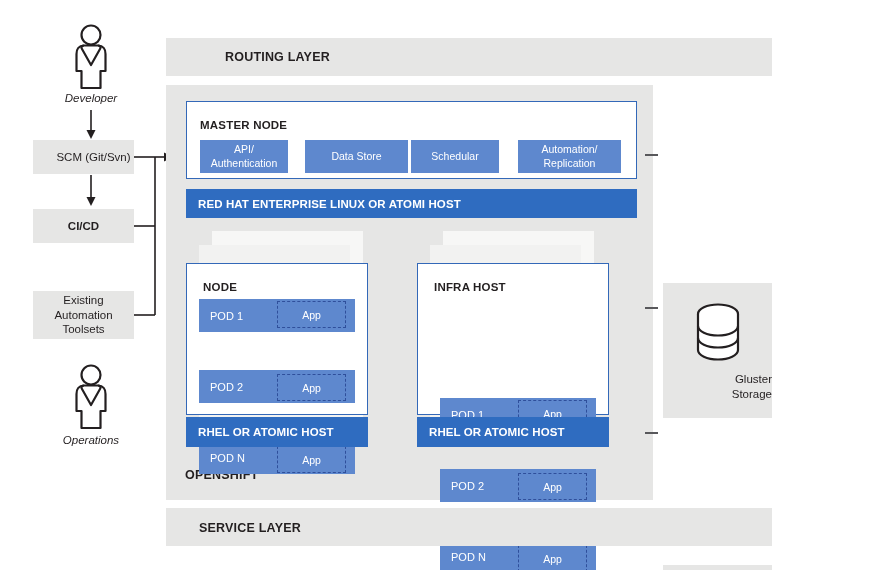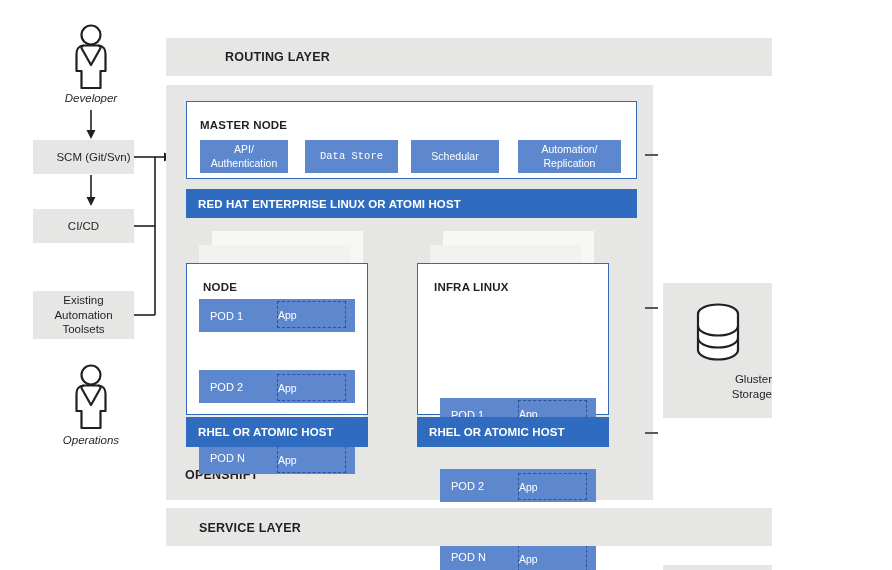--- a/index.html
+++ b/index.html
@@ -106,21 +106,21 @@
     color: #ffffff;
     font-size: 11px;
     white-space: nowrap;
   }
   .app-box {
     position: absolute;
     border: 1.5px dashed #2f4f9b;
     background: transparent;
     display: flex;
     align-items: center;
-    justify-content: flex-start;
+    justify-content: center;
     color: #ffffff;
     font-size: 10.5px;
   }
 
   
   .stack-card { background: #f2f2f1; }
   .stack-card2 { background: #f7f7f6; }
 
   
   .storage-panel {
@@ -164,21 +164,21 @@
 
   <div class="abs flow-box" style="left:33px; top:140px; width:101px; height:34px;padding-left:20px;">
     <span>SCM (Git/Svn)</span>
   </div>
 
   <svg class="abs" style="left:81px; top:175px; width:24px; height:33px;">
     <line x1="10" y1="0" x2="10" y2="24" stroke="#231f20" stroke-width="1.6"></line>
     <path d="M10 31 L5.5 22 L14.5 22 Z" fill="#231f20"></path>
   </svg>
 
-  <div class="abs flow-box" style="left:33px; top:209px; width:101px; height:34px;">
+  <div class="abs flow-box" style="left:33px; top:209px; width:101px; height:34px;font-weight:bold;">
     <span>CI/CD</span>
   </div>
 
   <div class="abs flow-box" style="left:33px; top:291px; width:101px; height:48px; flex-direction:column;">
     <span>Existing</span>
     <span>Automation</span>
     <span>Toolsets</span>
   </div>
 
   <svg class="abs" style="left:132px; top:148px; width:42px; height:180px;">
@@ -213,21 +213,21 @@
   <div class="band-label" style="left:185px; top:468px;">OPENSHIFT</div>
 
   <div class="abs node-card" style="left:186px; top:101px; width:451px; height:78px;">
   </div>
   <div class="node-title" style="left:200px; top:119px;">MASTER NODE</div>
 
   <div class="abs master-chip" style="left:200px; top:140px; width:88px; height:33px; flex-direction:column;">
     <span>API/</span>
     <span>Authentication</span>
   </div>
-  <div class="abs master-chip" style="left:305px; top:140px; width:93px; height:33px;font-family:Liberation Mono, monospace;">
+  <div class="abs master-chip" style="left:305px; top:140px; width:103px; height:33px;">
     <span>Data Store</span>
   </div>
   <div class="abs master-chip" style="left:411px; top:140px; width:88px; height:33px;">
     <span>Schedular</span>
   </div>
   <div class="abs master-chip" style="left:518px; top:140px; width:103px; height:33px; flex-direction:column;">
     <span>Automation/</span>
     <span>Replication</span>
   </div>
 
@@ -261,21 +261,21 @@
   </div>
 
   <div class="abs host-bar" style="left:186px; top:417px; width:182px; height:30px;">
     <span>RHEL OR ATOMIC HOST</span>
   </div>
 
   <div class="abs stack-card2" style="left:443px; top:231px; width:151px; height:194px;"></div>
   <div class="abs stack-card" style="left:430px; top:245px; width:151px; height:194px;"></div>
 
   <div class="abs node-card" style="left:417px; top:263px; width:192px; height:152px;"></div>
-  <div class="node-title" style="left:434px; top:281px;">INFRA LINUX</div>
+  <div class="node-title" style="left:434px; top:281px;">INFRA HOST</div>
 
   <div class="abs pod-row" style="left:440px; top:299px; width:156px; height:33px;">
     <span class="pod-label">POD 1</span>
     <div class="app-box" style="left:78px; top:2px; width:67px; height:25px;">
       <span>App</span>
     </div>
   </div>
   <div class="abs pod-row" style="left:440px; top:337px; width:156px; height:33px;">
     <span class="pod-label">POD 2</span>
     <div class="app-box" style="left:78px; top:4px; width:67px; height:25px;">

